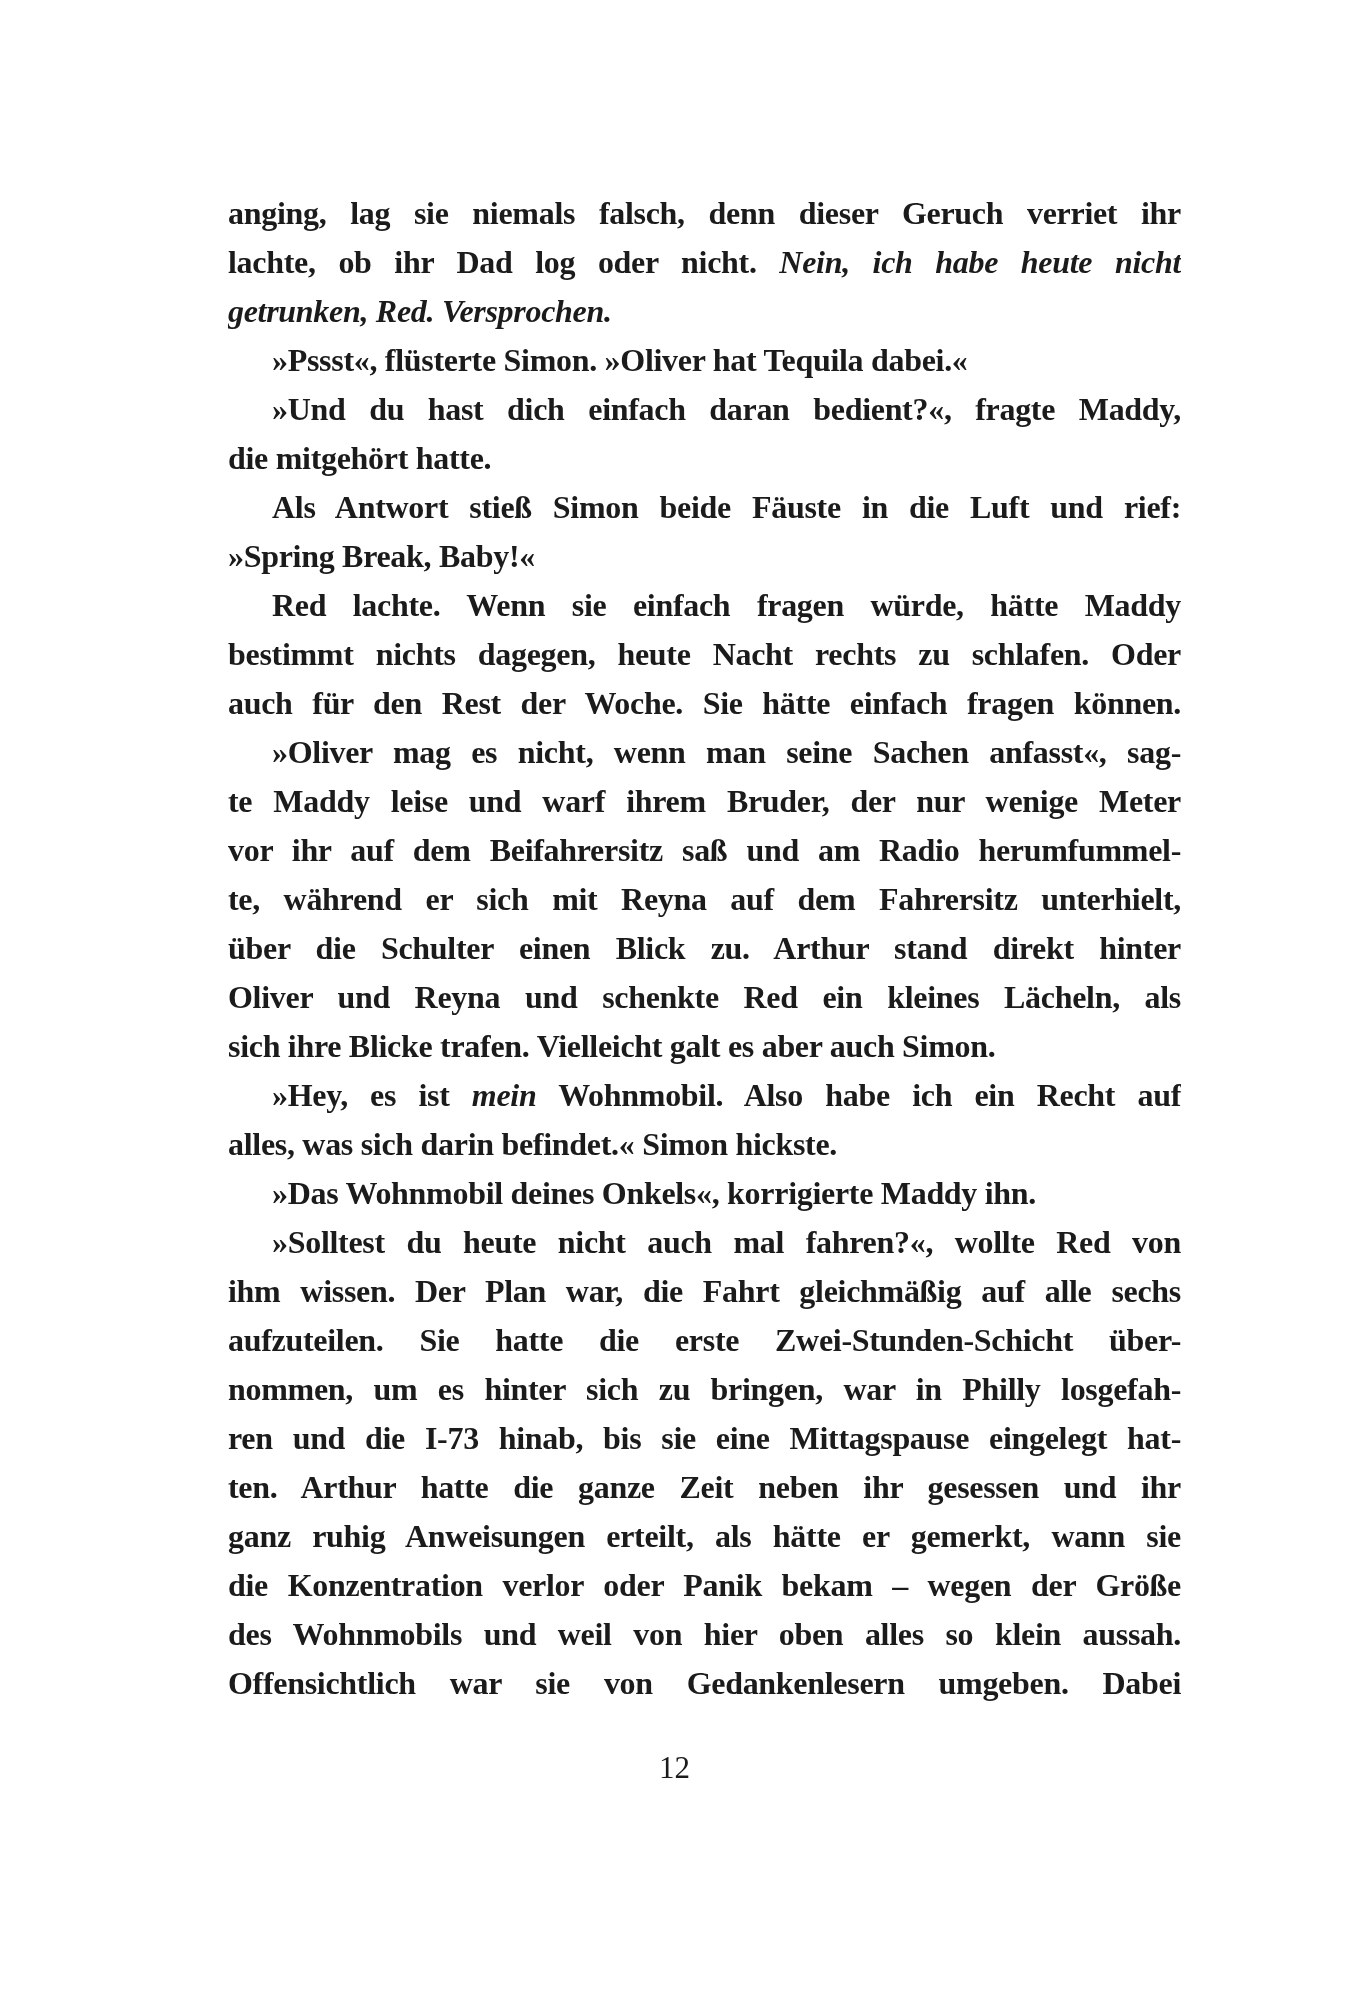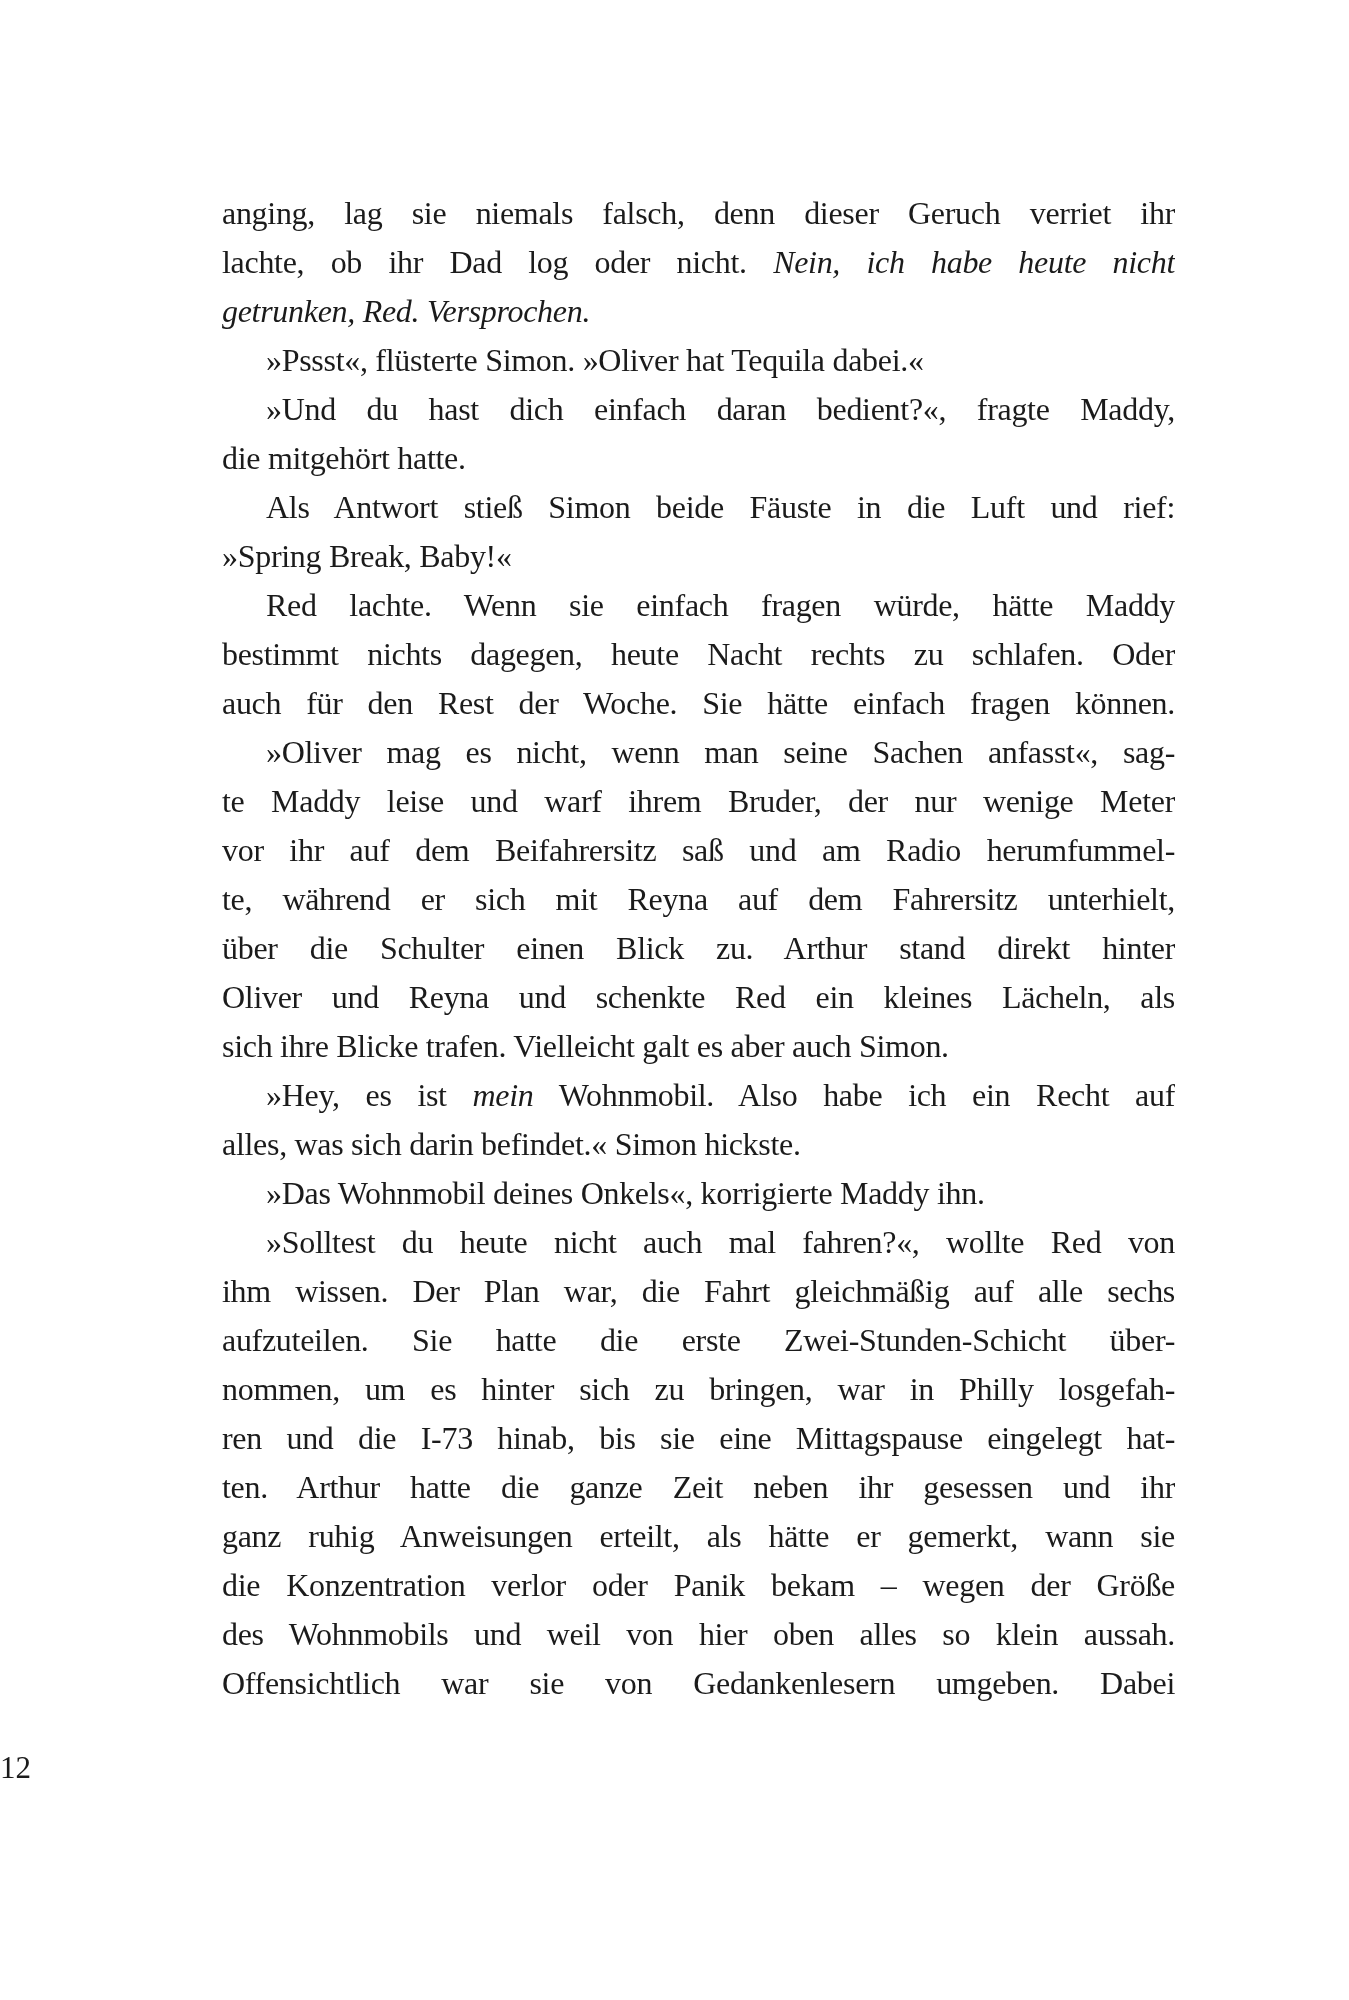--- a/index.html
+++ b/index.html
@@ -14,27 +14,28 @@
   }
   .sheet {
     position: relative;
     width: 1349px;
     height: 2000px;
     background: #ffffff;
     overflow: hidden;
   }
   .textblock {
     position: absolute;
-    left: 222px;
+    left: 228px;
     top: 189px;
     width: 953px;
     color: #1b1b1b;
     font-size: 32px;
     line-height: 49px;
     letter-spacing: -0.3px;
+    font-weight: bold;
   }
   .line {
     height: 49px;
     overflow: hidden;
     text-align: justify;
     text-align-last: justify;
     text-justify: inter-word;
   }
   .line.left {
     text-align: left;
@@ -45,20 +46,21 @@
   }
   .it {
     font-style: italic;
     margin-top: 37px;
   }
   .pagenum {
     position: absolute;
     top: 1750px;
     left: 0;
     width: 1349px;
+    text-align: center;
     font-size: 31px;
     color: #1b1b1b;
     letter-spacing: 0;
   }
 </style>
 </head>
 <body>
 
 <div class="sheet" style="background: rgb(255, 255, 255);">
   <div class="textblock" style="color: rgb(27, 27, 27);">

